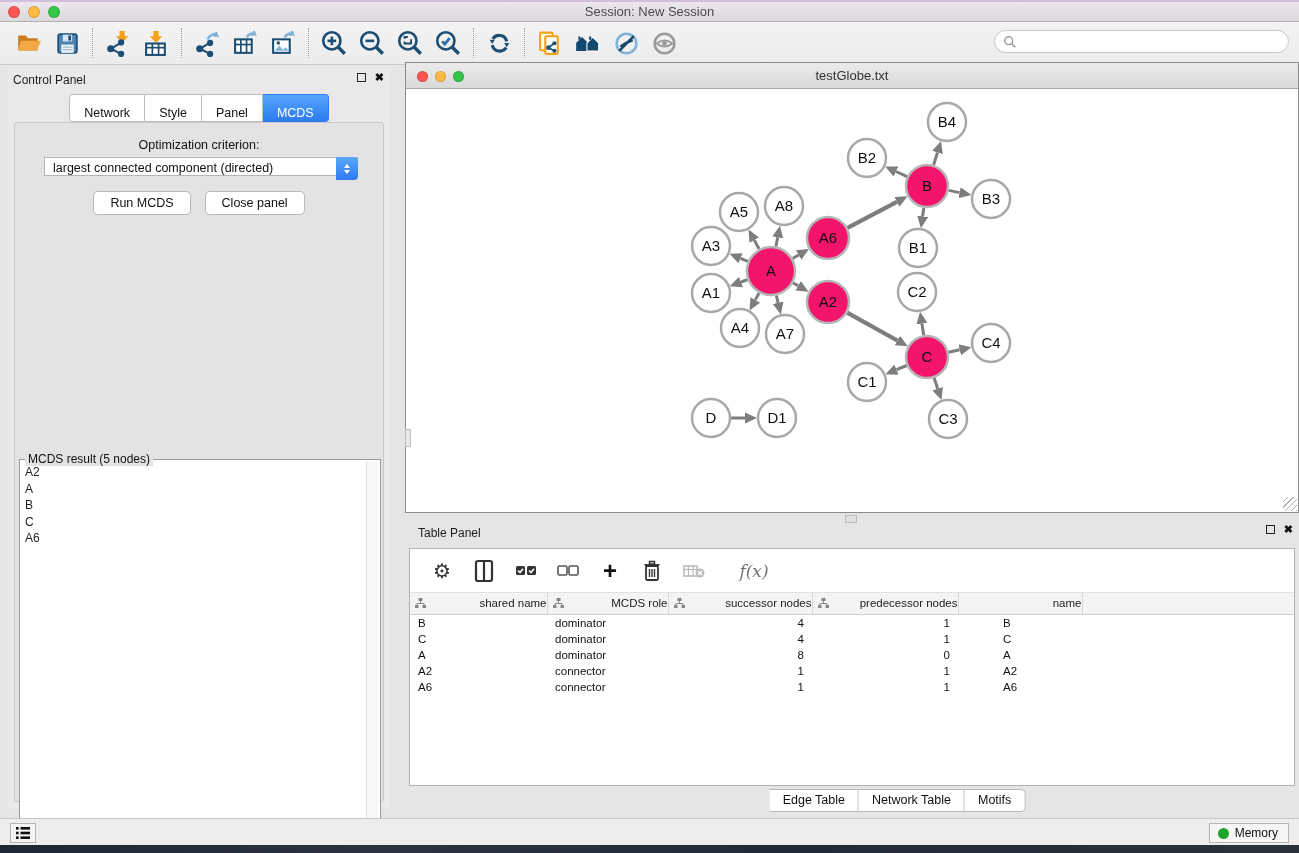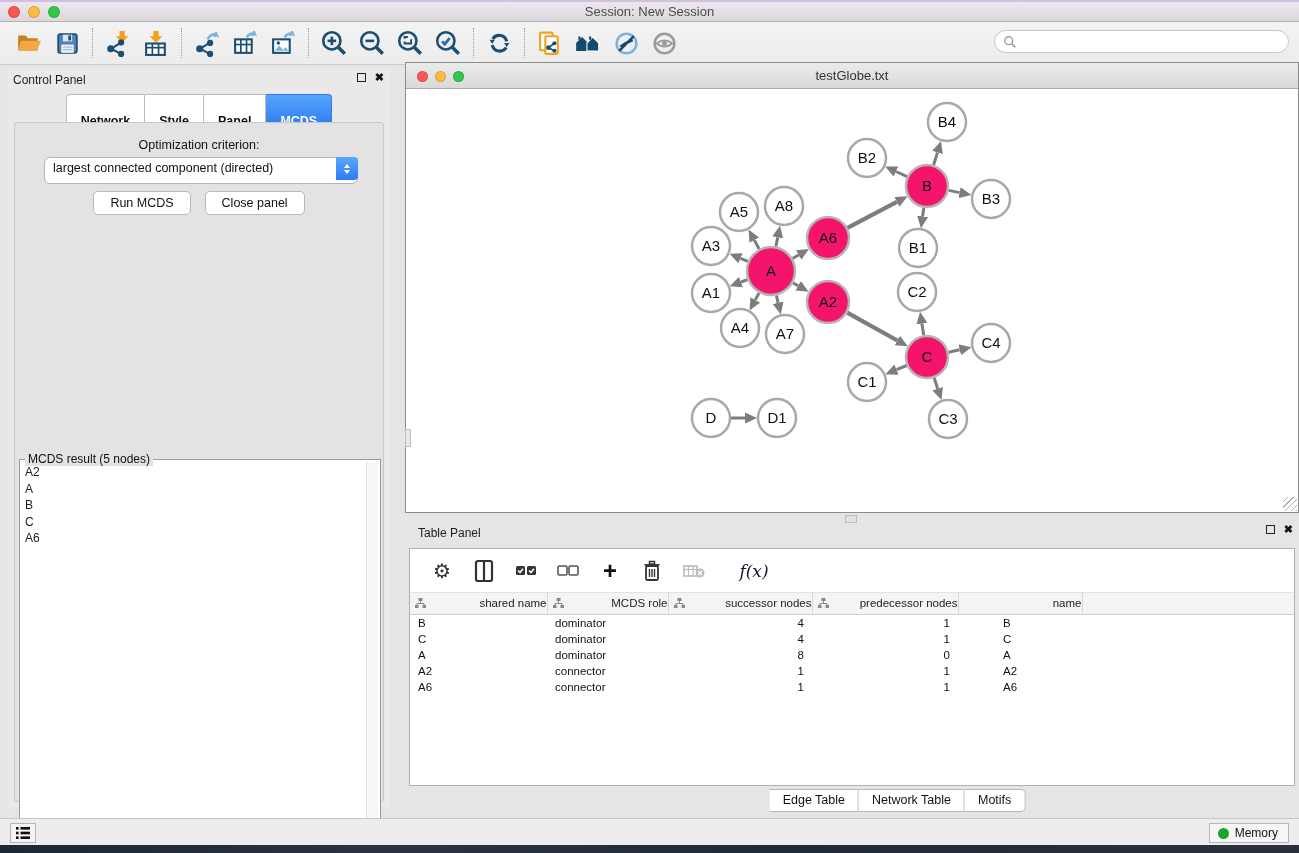--- a/index.html
+++ b/index.html
@@ -26,30 +26,30 @@
   .search input { border:none; outline:none; flex:1; height:18px; font-size:12px; background:transparent; }
 
   
   .panel { position:absolute; left:8px; top:68px; width:382px; height:740px; background:#eae8e9; }
   .panel-head { position:relative; height:24px; }
   .panel-title { position:absolute; left:5px; top:5px; font-size:12px; color:#1d1d1d; }
   .winbtns { position:absolute; right:6px; top:5px; display:flex; gap:9px; align-items:center; }
   .float-ic { width:9px; height:9px; border:1.5px solid #222; display:inline-block; }
   .close-ic { font-size:11px; font-weight:bold; color:#111; line-height:9px; }
   .tabs-row { position:absolute; left:0; top:26px; width:100%; display:flex; justify-content:center; }
-  .tab { height:22px; line-height:20px; padding:16px 14px; background:#fff; border:1px solid #bcbcbc;
-    border-left:none; font-size:12.5px; color:#111; cursor:default;font-weight:bold; }
+  .tab { height:28px; line-height:20px; padding:8px 14px; background:#fff; border:1px solid #bcbcbc;
+    border-left:none; font-size:12.5px; color:#111; cursor:default; }
   .tab:first-child { border-left:1px solid #bcbcbc; border-radius:4px 0 0 4px; }
   .tab:last-child { border-radius:0 4px 4px 0; }
   .tab.active { background:linear-gradient(#55a4fc,#2e7cf0); border-color:#2e7cf0; color:#fff; }
   .pane { position:absolute; left:6px; top:54px; width:370px; height:680px;
     background:#e4e2e3; border:1px solid #c9c7c8; border-radius:3px; }
   .opt-label { position:absolute; top:15px; width:100%; text-align:center; font-size:12.5px; color:#111; }
-  .combo { position:absolute; left:29px; top:34px; width:314px; height:27px; background:#fff;
-    border:1px solid #b5b5b5; border-radius:6px; font-size:12.5px; line-height:21px; padding-left:8px; color:#111; }
+  .combo { position:absolute; left:29px; top:34px; width:314px; height:19px; background:#fff;
+    border:1px solid #b5b5b5; border-radius:0; font-size:12.5px; line-height:21px; padding-left:8px; color:#111; }
   .combo-step { position:absolute; right:-1px; top:-1px; width:22px; height:23px; border-radius:0 4px 4px 0;
     background:linear-gradient(#5aa7fd,#2d7bf0); display:flex; flex-direction:column; align-items:center; justify-content:center; }
   .chev { width:0; height:0; border-left:3.5px solid transparent; border-right:3.5px solid transparent; }
   .chev.up { border-bottom:4px solid #fff; margin-bottom:2px; } .chev.dn { border-top:4px solid #fff; }
   .btn-row { position:absolute; top:68px; width:100%; display:flex; justify-content:center; gap:14px; }
   .btn { height:24px; padding:0 16px; background:#fff; border:1px solid #b9b9b9; border-radius:5px;
     font-size:12.5px; color:#111; line-height:22px; cursor:default; }
   .fieldset { position:absolute; left:4px; top:336px; width:362px; height:388px;
     border:1px solid #9b9b9b; background:#fff; }
   .fieldset-legend { position:absolute; top:-8px; left:5px; background:#e4e2e3; padding:0 3px;
@@ -74,21 +74,21 @@
 
   
   .tablepanel { position:absolute; left:405px; top:520px; width:894px; height:296px; }
   .tp-head { position:relative; height:26px; }
   .tp-title { position:absolute; left:13px; top:6px; font-size:12px; color:#1d1d1d; }
   .tp-body { position:absolute; left:4px; top:28px; width:886px; height:238px; background:#fff; border:1px solid #b3b1b2; }
   .tp-toolbar { height:44px; display:flex; align-items:center; gap:14px; padding-left:18px; border-bottom:1px solid #e2e2e2; }
   .tp-ic { width:28px; height:28px; display:flex; align-items:center; justify-content:center; cursor:default; }
   .gear-glyph { font-size:20px; color:#333; }
   .plus-glyph { font-size:24px; font-weight:bold; color:#111; line-height:20px; }
-  .fx-glyph { font-family:"DejaVu Serif", serif; font-style:italic; font-size:17px; color:#0f172a;margin-left:36px; }
+  .fx-glyph { font-family:"DejaVu Serif", serif; font-style:italic; font-size:17px; color:#737373;margin-left:36px; }
   .tp-table { width:100%; border-collapse:collapse; table-layout:fixed; font-size:11.5px; }
   .tp-table th { height:21px; background:#f4f4f4; border-bottom:1px solid #cfcfcf; border-right:1px solid #d8d8d8;
     font-weight:normal; color:#222; position:relative; text-align:right; }
   .tp-table th .colicon { position:absolute; left:5px; top:5px; }
   .tp-table td { height:16px; line-height:16px; padding:0 8px; color:#111; white-space:nowrap; overflow:hidden; }
   .tp-table td.num { text-align:right; }
   .tp-table td.name-col { padding-left:45px; }
   .seg-tabs { position:absolute; left:50%; transform:translateX(-50%); top:269px; display:flex; }
   .seg { height:23px; line-height:21px; padding:0 13px; background:#fff; border:1px solid #b7b7b7; border-left:none;
     font-size:12.5px; color:#111; cursor:default; }

